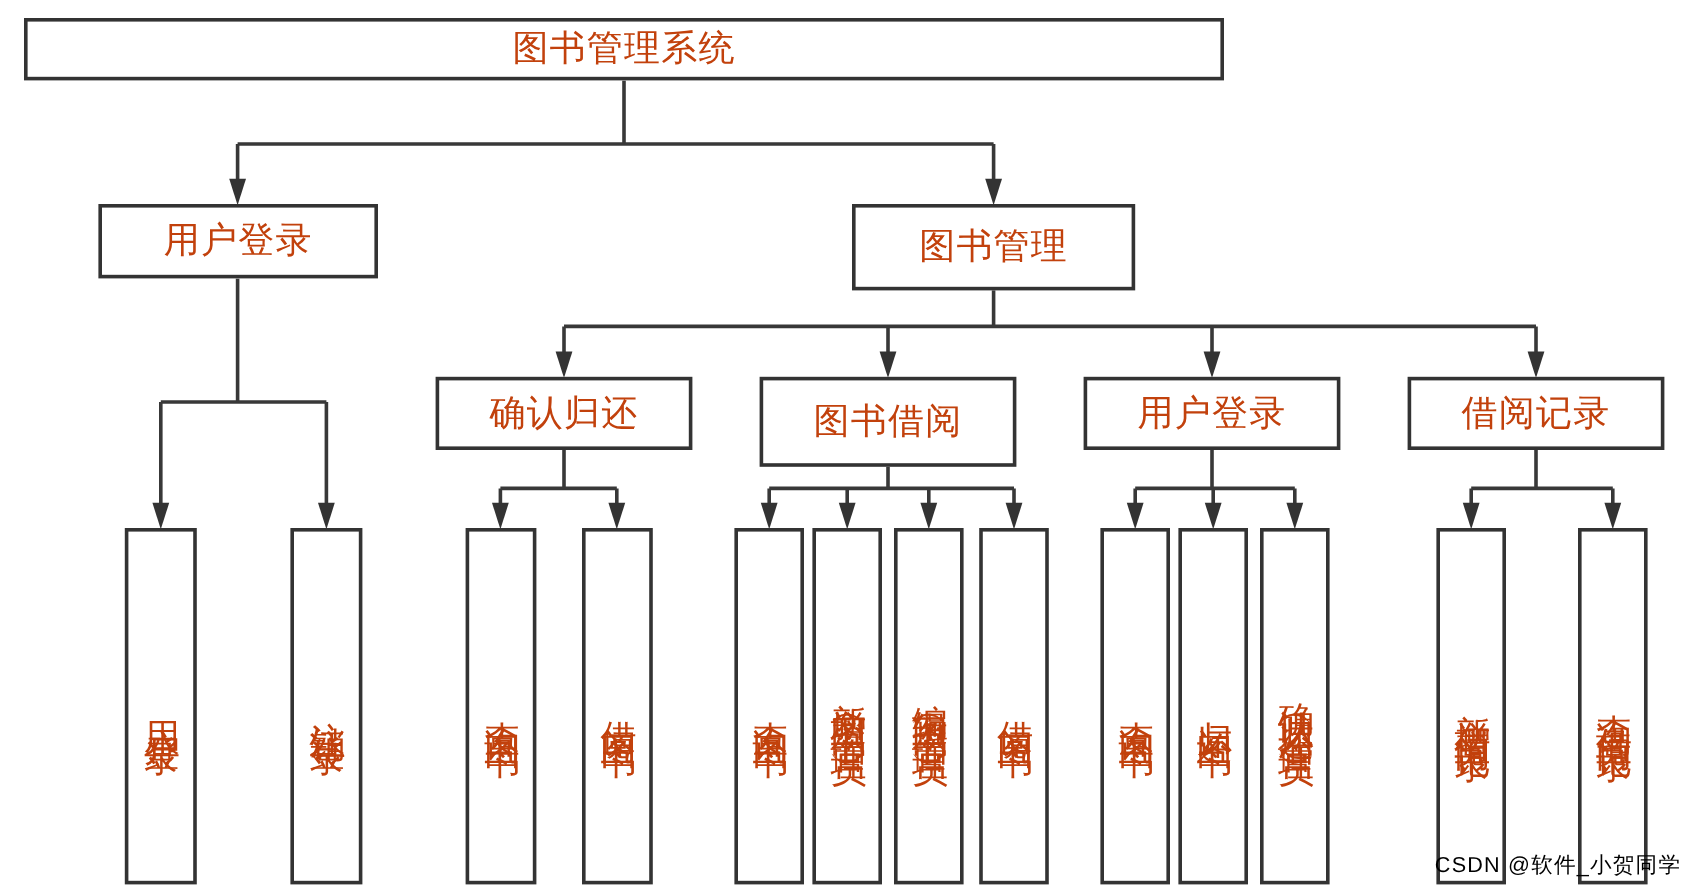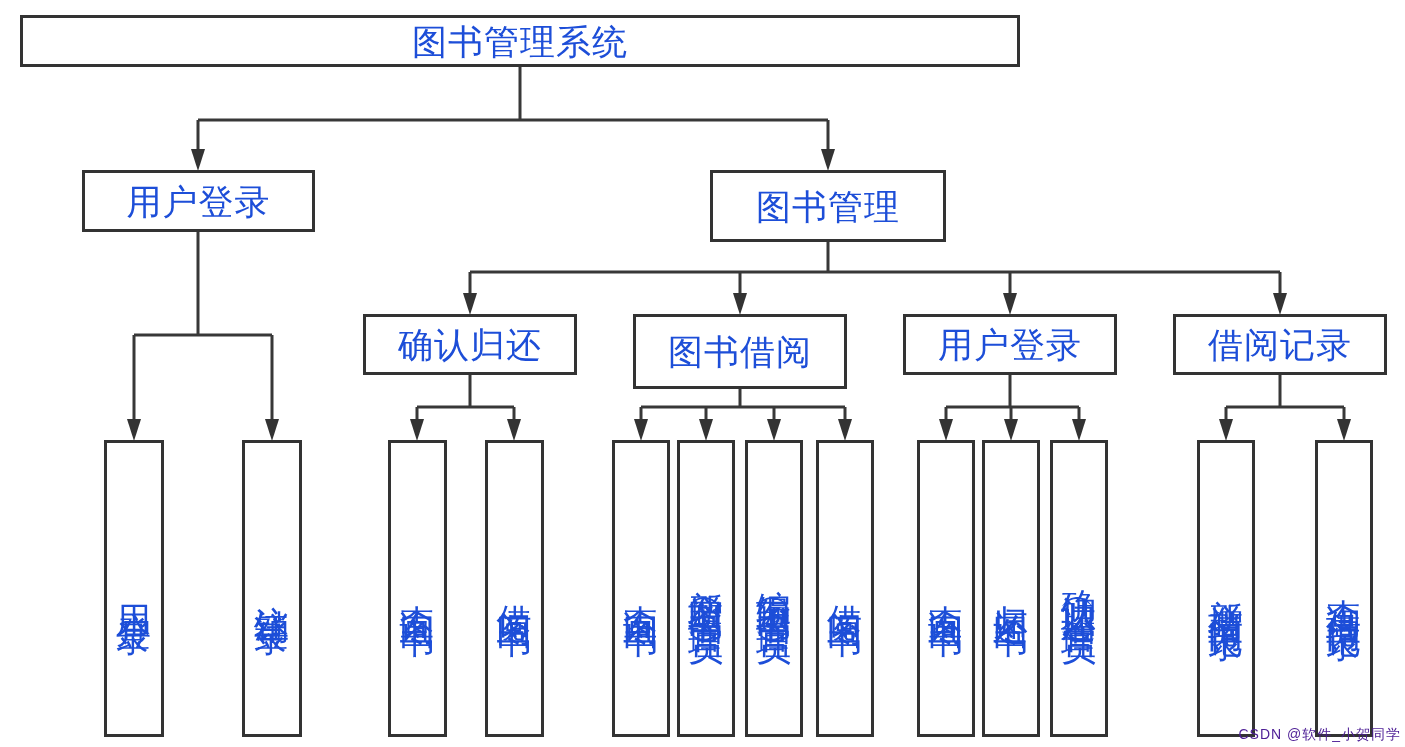--- a/index.html
+++ b/index.html
@@ -17,47 +17,47 @@
   svg.connectors {
     position: absolute;
     left: 0; top: 0;
     width: 1405px; height: 747px;
   }
 
   .node {
     position: absolute;
     background: #ffffff;
     border: 3px solid #333333;
-    color: #1d4ed8;
+    color: #c2410c;
     display: flex;
     align-items: center;
     justify-content: center;
-    font-size: 35px;
+    font-size: 30px;
     line-height: 1;
     z-index: 2;
   }
 
   .node.h {
     letter-spacing: 1px;
     white-space: nowrap;
   }
 
   .node.v {
     writing-mode: vertical-rl;
     text-orientation: mixed;
     letter-spacing: 6px;
     overflow: hidden;
   }
 
   .watermark {
     position: absolute;
     right: 4px;
-    bottom: 3px;
-    font-size: 14px;
-    color: #4c1d95;
+    bottom: 14px;
+    font-size: 18px;
+    color: #000000;
     letter-spacing: 1px;
     z-index: 5;
     white-space: nowrap;
   }
 </style>
 </head>
 <body>
 
 <div class="stage">
 

